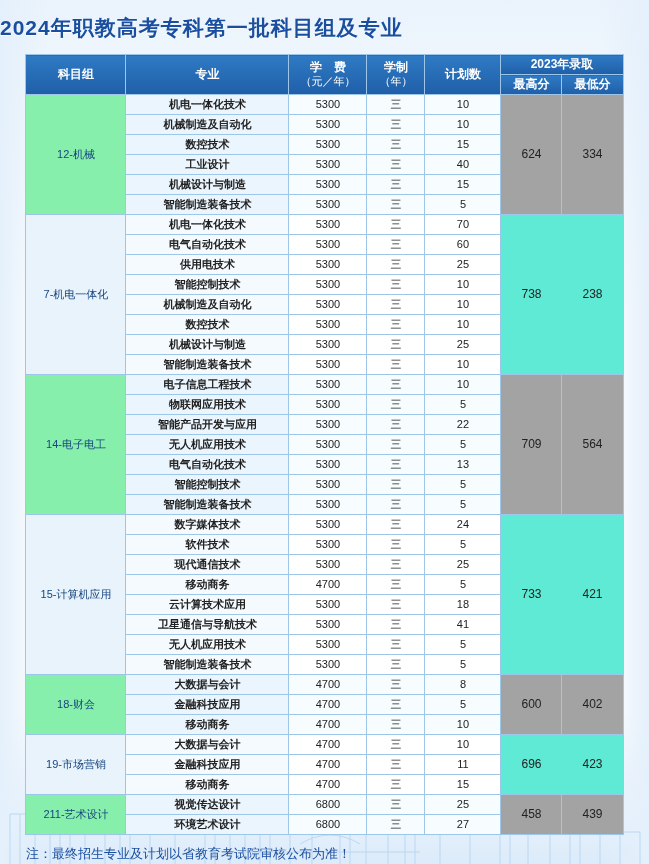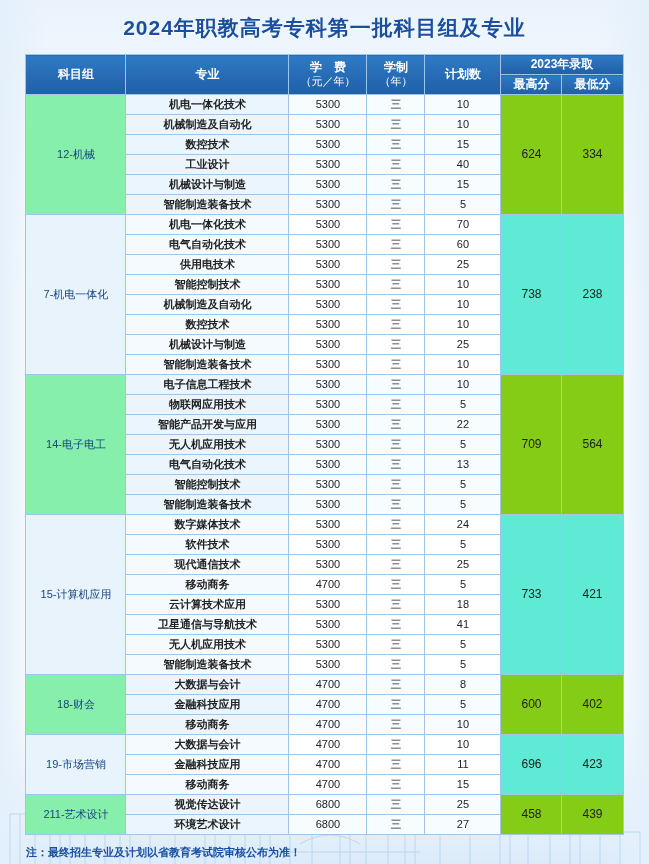--- a/index.html
+++ b/index.html
@@ -17,21 +17,21 @@
   .bg-bot{position:absolute;bottom:0;left:0;right:0;height:150px;
     background:linear-gradient(0deg,#dcebfa 0%,#eef5fd 55%,#ffffff 100%);}
   .bg-left{position:absolute;top:0;bottom:0;left:0;width:46px;
     background:linear-gradient(90deg,#e4f0fb 0%,rgba(255,255,255,0) 100%);}
   .bg-right{position:absolute;top:0;bottom:0;right:0;width:46px;
     background:linear-gradient(270deg,#e4f0fb 0%,rgba(255,255,255,0) 100%);}
   .skyline{position:absolute;bottom:0;left:0;right:0;height:120px;opacity:.55;}
   .content{position:relative;z-index:2;}
 
   .title{
-    text-align:center;
+    text-align:left;
     font-size:21px;
     font-weight:bold;
     color:#1a4fa0;
     letter-spacing:1px;
     padding-top:14px;
     padding-bottom:12px;
     text-shadow:0 1px 0 #ffffff;
   }
 
   table.main{
@@ -73,29 +73,29 @@
     text-align:center;
     font-weight:bold;
   }
   td.num{background:#ffffff;}
   td.score{
     background:#5eead4;
     font-size:12px;
   }
   .band-a td.major{background:#eaf5fd;}
   .band-a td.num{background:#f7fcff;}
-  .band-a td.score{background:#84cc16;}
+  .band-a td.score{background:#a3a3a3;}
   .band-a td.group{background:#86efac;margin-left:12px;}
 
   .note{
     width:597px;
     margin:10px auto 12px auto;
-    font-size:11px;
+    font-size:13px;
     color:#1a4fa0;
-    font-weight:bold;
+    font-weight:normal;
   }
 </style>
 </head>
 <body>
 
 <div class="bg-wrap">
   <div class="bg-top"></div>
   <div class="bg-bot"></div>
   <div class="bg-left"></div>
   <div class="bg-right"></div>

